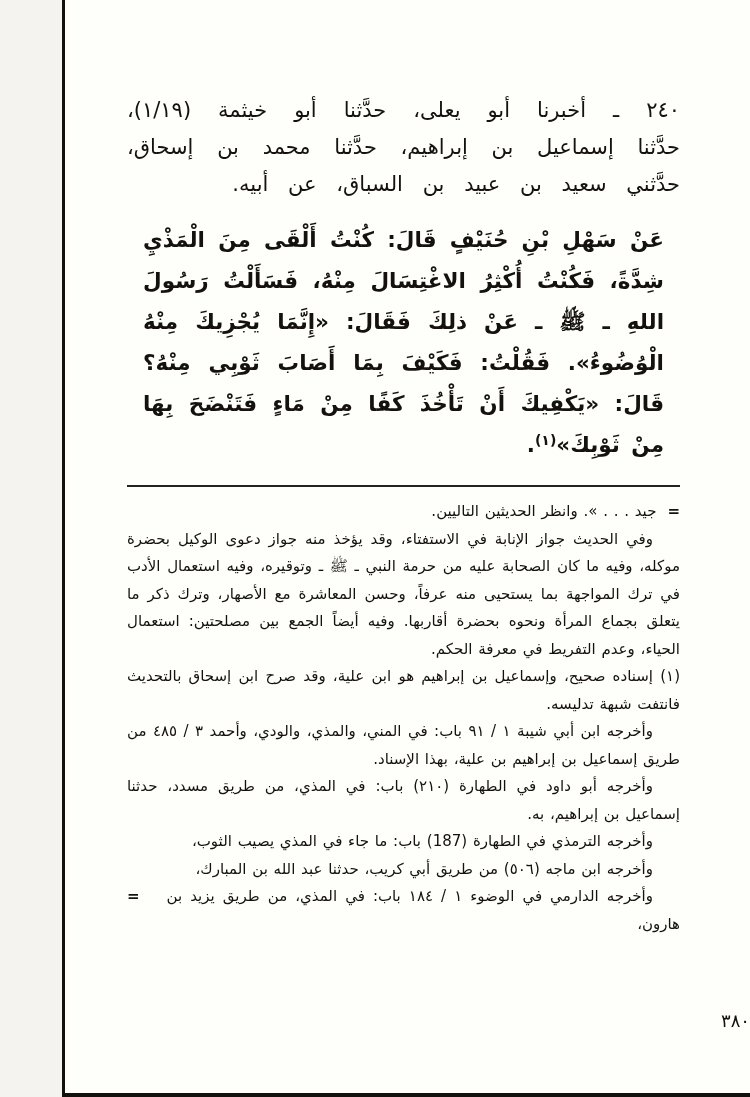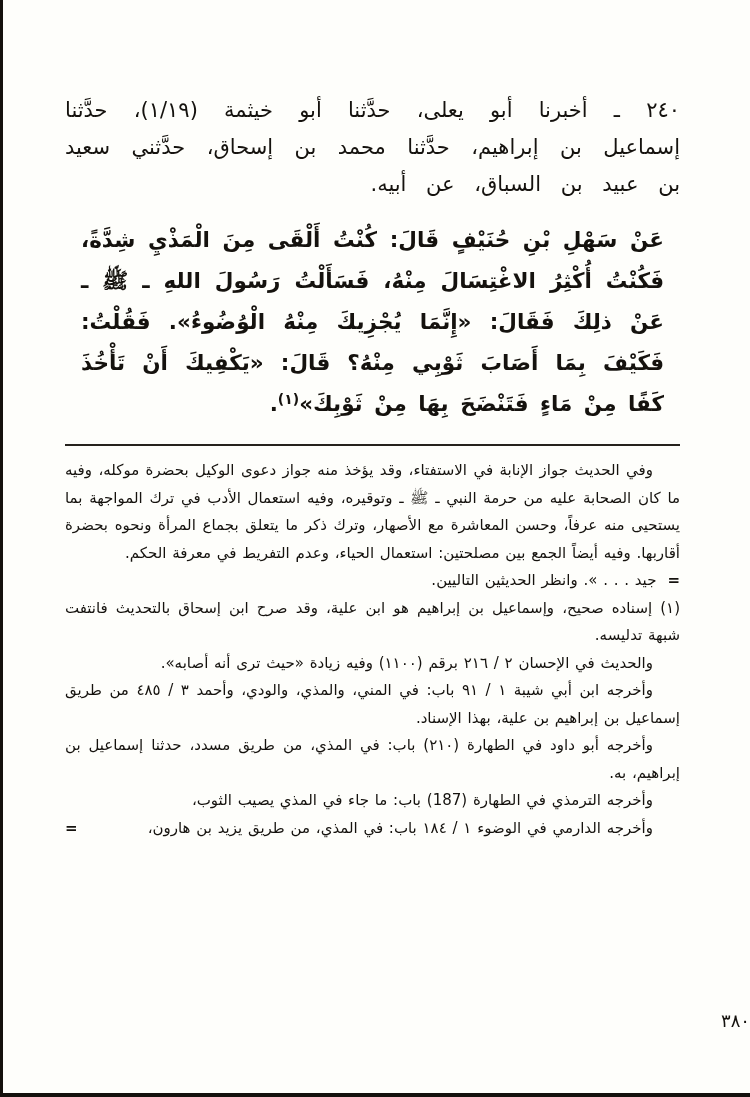--- a/index.html
+++ b/index.html
@@ -5,21 +5,21 @@
   html, body {
     margin: 0;
     padding: 0;
     width: 750px;
     height: 1097px;
     background: #f4f3f0;
     overflow: hidden;
   }
   .scan {
     position: relative;
-    width: 750px;
+    width: 688px;
     height: 1097px;
     background: #fefefb;
     border-left: 3px solid #14110d;
     border-bottom: 4px solid #14110d;
     box-sizing: border-box;
     direction: rtl;
     font-family: "DejaVu Sans", sans-serif;
     color: #15120e;
     padding: 92px 70px 0 62px;
     overflow: hidden;
@@ -83,25 +83,25 @@
 <div class="scan">
 
   <main class="matn">
     <p class="isnad"><span>٢٤٠ ـ أخبرنا أبو يعلى، حدَّثنا أبو خيثمة (١/١٩)، حدَّثنا إسماعيل بن إبراهيم، حدَّثنا محمد بن إسحاق، حدَّثني سعيد بن عبيد بن السباق، عن أبيه.</span></p>
     <p class="hadith"><span>عَنْ سَهْلِ بْنِ حُنَيْفٍ قَالَ: كُنْتُ أَلْقَى مِنَ الْمَذْيِ شِدَّةً، فَكُنْتُ أُكْثِرُ الاغْتِسَالَ مِنْهُ، فَسَأَلْتُ رَسُولَ اللهِ ـ ﷺ ـ عَنْ ذلِكَ فَقَالَ: «إِنَّمَا يُجْزِيكَ مِنْهُ الْوُضُوءُ». فَقُلْتُ: فَكَيْفَ بِمَا أَصَابَ ثَوْبِي مِنْهُ؟ قَالَ: «يَكْفِيكَ أَنْ تَأْخُذَ كَفًا مِنْ مَاءٍ فَتَنْضَحَ بِهَا مِنْ ثَوْبِكَ»</span><span class="fnref">(١)</span><span>.</span></p>
   </main>
 
   <hr class="fnsep">
 
   <section class="footnotes">
+    <p class="fn"><span class="marker-start">=</span><span>جيد . . . ». وانظر الحديثين التاليين.</span></p>
     <p class="fn indent"><span>وفي الحديث جواز الإنابة في الاستفتاء، وقد يؤخذ منه جواز دعوى الوكيل بحضرة موكله، وفيه ما كان الصحابة عليه من حرمة النبي ـ ﷺ ـ وتوقيره، وفيه استعمال الأدب في ترك المواجهة بما يستحيى منه عرفاً، وحسن المعاشرة مع الأصهار، وترك ذكر ما يتعلق بجماع المرأة ونحوه بحضرة أقاربها. وفيه أيضاً الجمع بين مصلحتين: استعمال الحياء، وعدم التفريط في معرفة الحكم.</span></p>
-    <p class="fn"><span class="marker-start">=</span><span>جيد . . . ». وانظر الحديثين التاليين.</span></p>
     <p class="fn"><span>(١) إسناده صحيح، وإسماعيل بن إبراهيم هو ابن علية، وقد صرح ابن إسحاق بالتحديث فانتفت شبهة تدليسه.</span></p>
-    <p class="fn indent"><span>والحديث في الإحسان ٢ / ٢١٦ برقم (١١٠٠) وفيه زيادة «حيث ترى أنه أصابه».</span></p>
     <p class="fn indent"><span>وأخرجه ابن أبي شيبة ١ / ٩١ باب: في المني، والمذي، والودي، وأحمد ٣ / ٤٨٥ من طريق إسماعيل بن إبراهيم بن علية، بهذا الإسناد.</span></p>
     <p class="fn indent"><span>وأخرجه أبو داود في الطهارة (٢١٠) باب: في المذي، من طريق مسدد، حدثنا إسماعيل بن إبراهيم، به.</span></p>
     <p class="fn indent"><span>وأخرجه الترمذي في الطهارة (187) باب: ما جاء في المذي يصيب الثوب،</span></p>
+    <p class="fn indent"><span>وأخرجه ابن ماجه (٥٠٦) من طريق أبي كريب، حدثنا عبد الله بن المبارك،</span></p>
     <p class="fn indent"><span class="marker-end">=</span><span>وأخرجه الدارمي في الوضوء ١ / ١٨٤ باب: في المذي، من طريق يزيد بن هارون،</span></p>
   </section>
 
   <footer class="pagenum">٣٨٠</footer>
 
 </div>
 
 </body></html>

